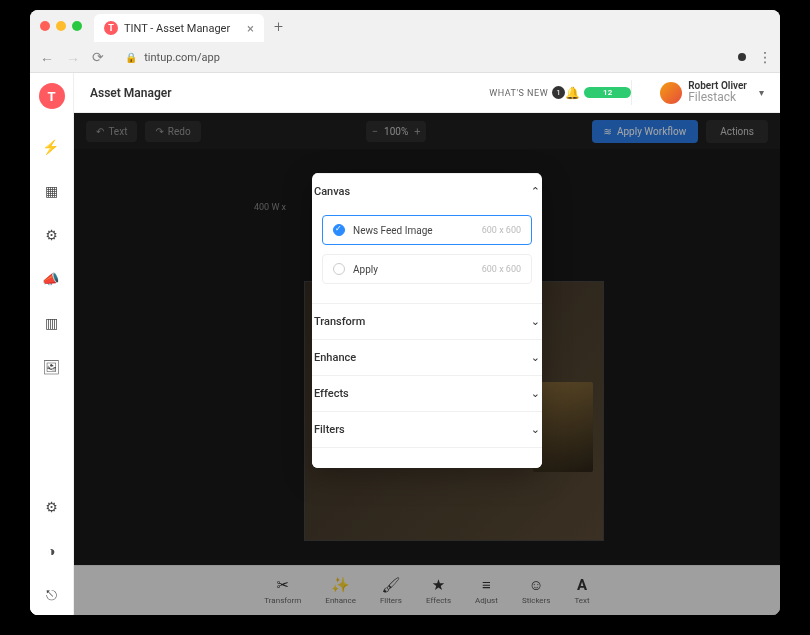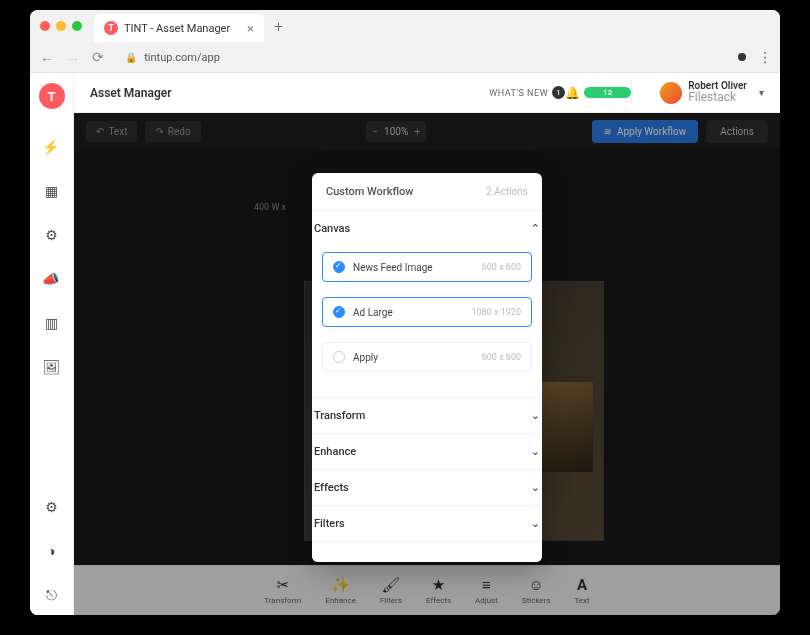--- a/index.html
+++ b/index.html
@@ -67,21 +67,21 @@
 .overlay { position:absolute; inset:0; background:rgba(0,0,0,0.35);}
 .modal { position:absolute; top:60px; left:50%; transform:translateX(-50%); width:230px; background:#fff; border-radius:6px; box-shadow:0 8px 30px rgba(0,0,0,0.3); overflow:hidden; font-size:11px;}
 .modal-header { display:flex; justify-content:space-between; align-items:center; padding:12px 14px; color:#888;}
 .modal-title { font-size:11px; color:#555; font-weight:500;}
 .modal-actions-count { font-size:10px; color:#bbb;}
 .section { border-top:1px solid #f0f0f0;}
 .section-header { display:flex; justify-content:space-between; align-items:center; padding:11px 2px; cursor:pointer; color:#333; font-size:11px; font-weight:500;}
 .section-caret { font-size:11px; color:#333;}
 .section-body { padding:6px 10px 10px 10px;}
 .platform-header { background:#2b8cff; color:#fff; border-radius:4px; padding:8px 10px; display:flex; justify-content:space-between; font-size:10px; font-weight:500; margin-bottom:6px;}
-.opt-row { display:flex; align-items:center; justify-content:space-between; padding:8px 10px; border:1px solid #eee; border-radius:4px; margin-bottom:15px; cursor:pointer;}
+.opt-row { display:flex; align-items:center; justify-content:space-between; padding:8px 10px; border:1px solid #eee; border-radius:4px; margin-bottom:9px; cursor:pointer;}
 .opt-row.selected { border-color:#2b8cff;}
 .opt-left { display:flex; align-items:center; gap:8px;}
 .radio { width:12px; height:12px; border:1.5px solid #ccc; border-radius:50%; flex-shrink:0; position:relative;}
 .radio.checked { border-color:#2b8cff; background:#2b8cff;}
 .radio.checked::after { content:"✓"; color:#fff; font-size:8px; position:absolute; top:-1px; left:1px;}
 .opt-name { font-size:10px; color:#444;}
 .opt-dim { font-size:9px; color:#bbb;}
 .modal-footer { display:flex; gap:8px; padding:10px; border-top:1px solid #f0f0f0; background:#fff;}
 </style>
 </head>
@@ -208,46 +208,35 @@
             </div>
           <div class="tool-item">
               <span class="tool-icon"><b>A</b></span>
               <span class="tool-label">Text</span>
             </div>
         </div>
 
         <div class="overlay"></div>
 
         <div class="modal">
-          <div class="modal-header">
-            <span class="modal-title">Custom Workflow</span>
-            <span class="modal-actions-count">2 Actions</span>
-          </div>
 
           <div class="section">
             <div class="section-header">
               <span>Canvas</span>
               <span class="section-caret">⌃</span>
             </div>
             <div class="section-body">
               <div id="opts">
                   <div class="opt-row selected">
                     <div class="opt-left">
                       <div class="radio checked"></div>
                       <span class="opt-name">News Feed Image</span>
                     </div>
                     <span class="opt-dim">600 x 600</span>
                   </div>
-                  <div class="opt-row selected">
-                    <div class="opt-left">
-                      <div class="radio checked"></div>
-                      <span class="opt-name">Ad Large</span>
-                    </div>
-                    <span class="opt-dim">1080 x 1920</span>
-                  </div>
                   <div class="opt-row">
                     <div class="opt-left">
                       <div class="radio"></div>
                       <span class="opt-name">Apply</span>
                     </div>
                     <span class="opt-dim">600 x 600</span>
                   </div>
                 </div>
             </div>
           </div>

